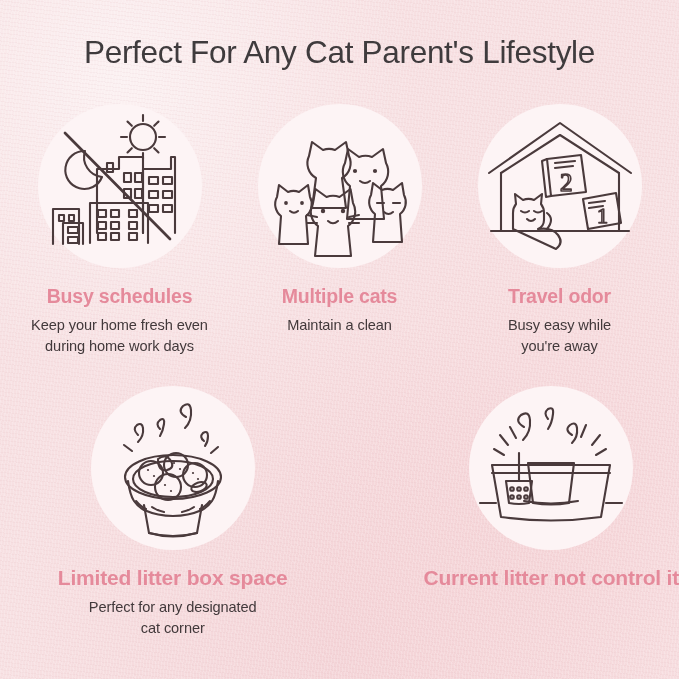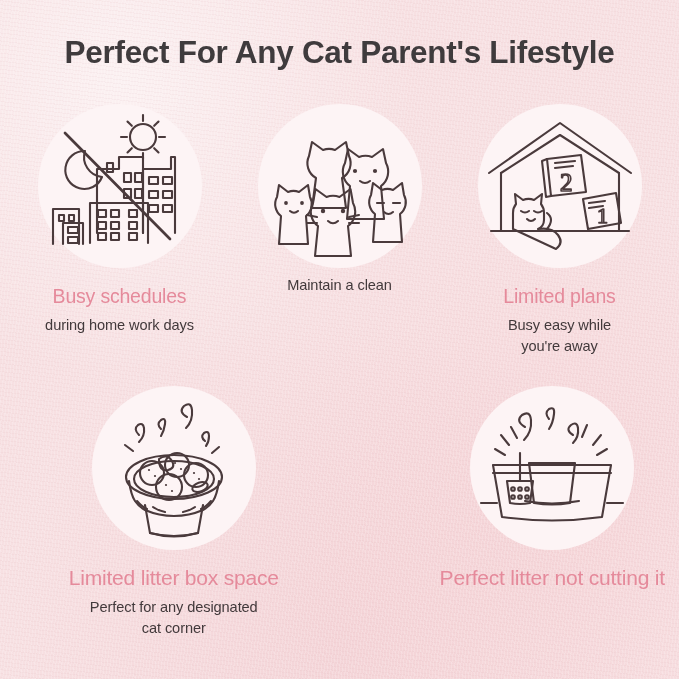--- a/index.html
+++ b/index.html
@@ -41,21 +41,21 @@
   }
 
   
   .title {
     position: absolute;
     left: 0;
     top: 34px;
     width: 679px;
     text-align: center;
     font-size: 31.5px;
-    font-weight: bold;
+    font-weight: normal;
     letter-spacing: -0.3px;
     color: #3f3b3d;
     z-index: 4;
     white-space: nowrap;
   }
 
   
   .row {
     position: absolute;
     left: 0;
@@ -82,21 +82,21 @@
     display: flex;
     align-items: center;
     justify-content: center;
     box-shadow: 0 0 0 0 rgba(0,0,0,0);
   }
   .icon-circle svg { display: block; }
 
   .card-heading {
     margin-top: 17px;
     font-size: 19.5px;
-    font-weight: normal;
+    font-weight: bold;
     color: #e58a9b;
     letter-spacing: -0.2px;
     text-align: right;
     white-space: nowrap;
   }
   .card-body {
     margin-top: 7px;
     font-size: 14.6px;
     line-height: 1.42;
     color: #42393b;
@@ -165,20 +165,21 @@
             <path d="M18 133 V112 h20 v21"></path>
             <rect x="23" y="116" width="10" height="6"></rect>
             <rect x="23" y="126" width="10" height="6"></rect>
 
             <line x1="20" y1="22" x2="125" y2="128" stroke-width="2.7"></line>
           </svg>
         </span>
       </div>
       <div class="card-heading">Busy schedules</div>
       <div class="card-body">
+        <div>Keep your home fresh even</div>
         <div>during home work days</div>
       </div>
     </div>
 
     <div class="card">
       <div class="icon-circle">
         <span>
           <svg width="150" height="150" viewBox="0 0 150 150" fill="none" stroke="#4a3a3c" stroke-width="2.1" stroke-linecap="round" stroke-linejoin="round">
 
             <path d="M44 45 l3 -14 l11 8 a17 17 0 0 1 12 0 l11 -8 l3 14
@@ -207,20 +208,21 @@
             <circle cx="58" cy="100" r="2.2" fill="#4a3a3c" stroke="none"></circle>
             <circle cx="78" cy="100" r="2.2" fill="#4a3a3c" stroke="none"></circle>
             <path d="M63 110 q5 4.5 10 0"></path>
             <line x1="42" y1="104" x2="52" y2="106"></line>
             <line x1="42" y1="112" x2="52" y2="112"></line>
             <line x1="94" y1="104" x2="84" y2="106"></line>
             <line x1="94" y1="112" x2="84" y2="112"></line>
           </svg>
         </span>
       </div>
+      <div class="card-heading">Multiple cats</div>
       <div class="card-body">
         <div>Maintain a clean</div>
       </div>
     </div>
 
     <div class="card">
       <div class="icon-circle">
         <span>
           <svg width="150" height="150" viewBox="0 0 150 150" fill="none" stroke="#4a3a3c" stroke-width="2.1" stroke-linecap="round" stroke-linejoin="round">
 
@@ -247,21 +249,21 @@
             <path d="M28 118 v-16 a14 14 0 0 1 3 -9 l-1 -10 l8 6 a15 15 0 0 1 11 0 l8 -6 l-1 10
                      a14 14 0 0 1 3 9 v7 a10 10 0 0 1 -6 9
                      q14 -2 20 6 q6 8 -2 14 z"></path>
             <path d="M36 100 q4 3 8 0"></path>
             <path d="M49 100 q4 3 8 0"></path>
             <path d="M42 108 q4 4 8 0"></path>
             <path d="M62 118 q8 -10 0 -16"></path>
           </svg>
         </span>
       </div>
-      <div class="card-heading">Limited plans</div>
+      <div class="card-heading">Travel odor</div>
       <div class="card-body">
         <div>Busy easy while</div>
         <div>you're away</div>
       </div>
     </div>
 
   </div>
 
   <div class="row" id="row-bottom">
 
@@ -342,18 +344,18 @@
             <circle cx="50" cy="96" r="1.8"></circle>
             <circle cx="36" cy="104" r="1.8"></circle>
             <circle cx="43" cy="104" r="1.8"></circle>
             <circle cx="50" cy="104" r="1.8"></circle>
 
             <line x1="4" y1="110" x2="20" y2="110"></line>
             <line x1="130" y1="110" x2="146" y2="110"></line>
           </svg>
         </span>
       </div>
-      <div class="card-heading">Perfect litter not cutting it</div>
+      <div class="card-heading">Current litter not control it</div>
     </div>
 
   </div>
 
 </div>
 
 </body></html>

